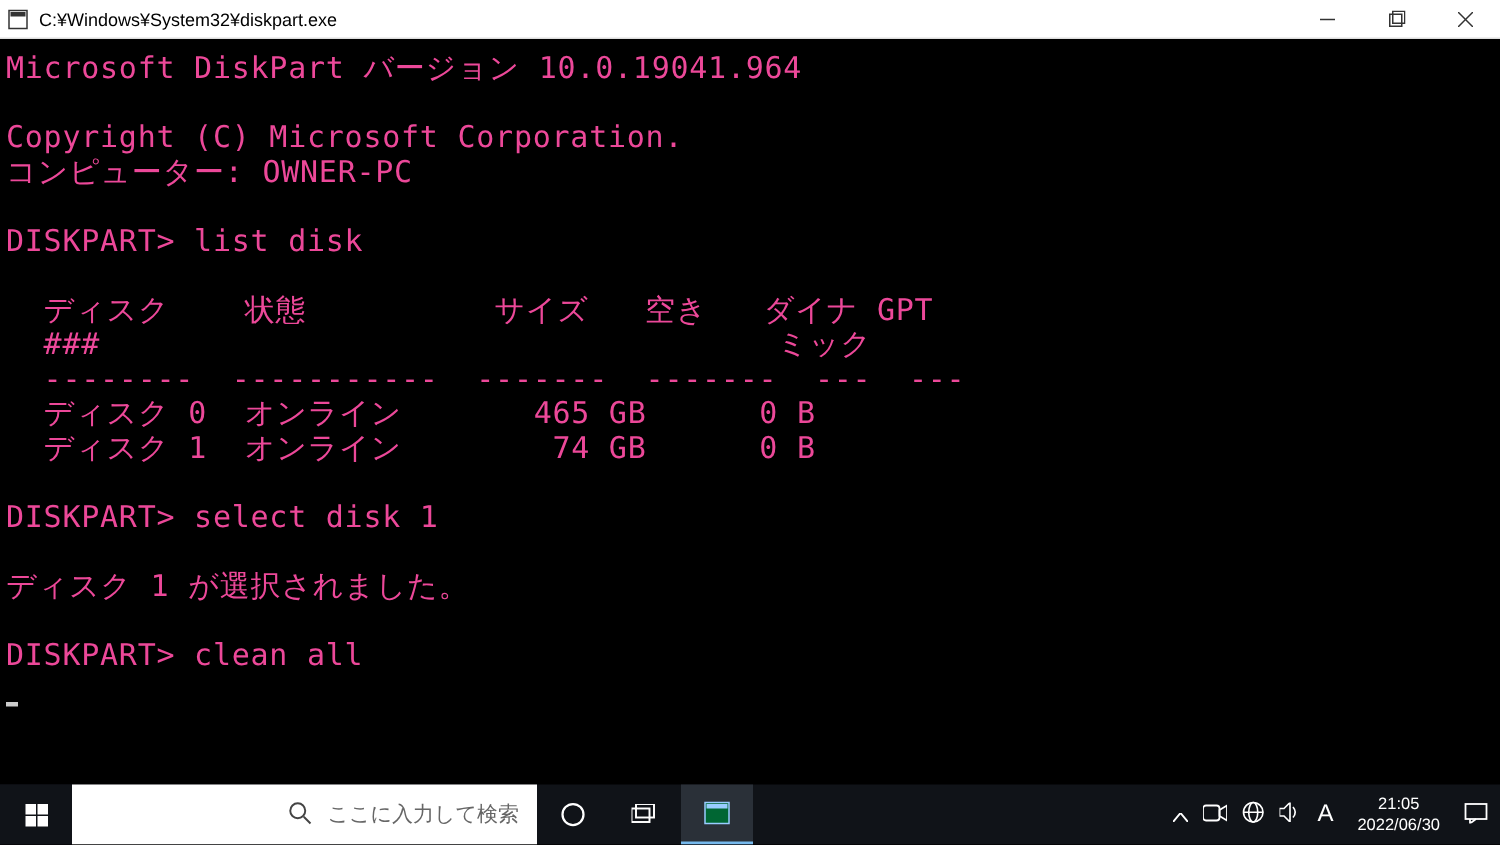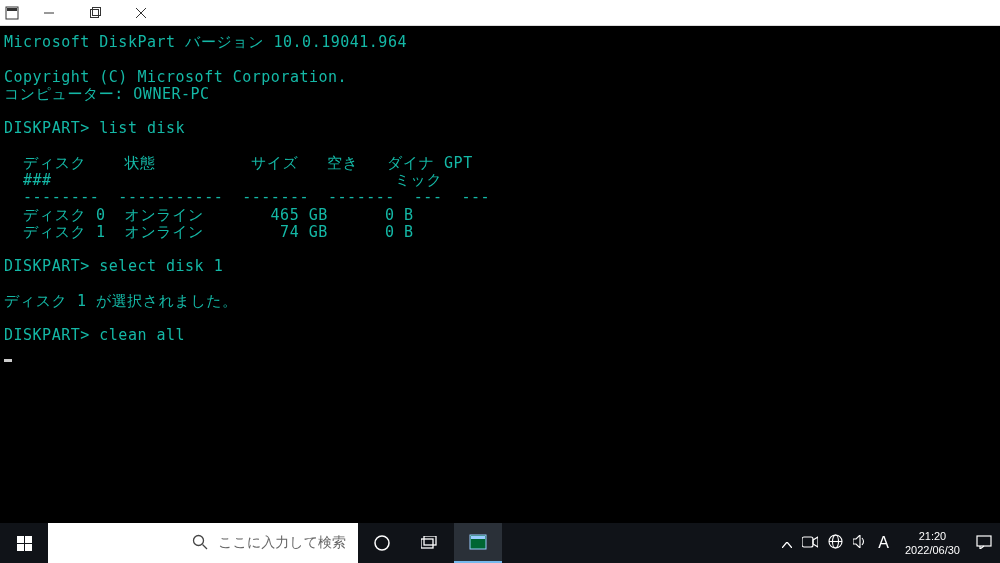--- a/index.html
+++ b/index.html
@@ -41,23 +41,23 @@
       width: 46px;
       height: 100%;
       display: flex;
       align-items: center;
       justify-content: center;
       color: #555;
       font-size: 13px;
     }
     .terminal {
       background: #000;
-      color: #14b8a6;
+      color: #ec4899;
       padding: 8px 4px;
-      font-size: 15px;
+      font-size: 20px;
       line-height: 1.15;
       white-space: pre;
       height: calc(100% - 26px - 40px);
       font-family: 'MS Gothic', monospace;
       letter-spacing: 0.5px;
     }
     .cursor {
       display: inline-block;
       width: 8px;
       height: 3px;
@@ -138,20 +138,21 @@
 </head>
 <body>
 
 <div class="titlebar">
   <span class="titlebar-icon">
     <svg width="14" height="14" viewBox="0 0 14 14">
       <rect x="1" y="1" width="12" height="12" fill="none" stroke="#333" stroke-width="1"></rect>
       <rect x="2" y="2" width="10" height="3" fill="#333"></rect>
     </svg>
   </span>
+  <span class="titlebar-text">C:¥Windows¥System32¥diskpart.exe</span>
   <div class="titlebar-controls">
     <div class="tb-control">
       <svg width="10" height="10">
           <line x1="0" y1="5" x2="10" y2="5" stroke="#333" stroke-width="1"></line>
         </svg>
     </div>
     <div class="tb-control">
       <svg width="11" height="11">
           <rect x="0.5" y="2.5" width="8" height="8" fill="none" stroke="#333" stroke-width="1"></rect>
           <rect x="2.5" y="0.5" width="8" height="8" fill="none" stroke="#333" stroke-width="1"></rect>
@@ -242,21 +243,21 @@
         </svg>
     </span>
     <span class="tray-icon">
       <svg width="15" height="13" viewBox="0 0 15 13">
           <polygon points="0,4 3,4 7,0 7,13 3,9 0,9" fill="none" stroke="#fff" stroke-width="1.1"></polygon>
           <path d="M9,3 Q12,6.5 9,10" fill="none" stroke="#fff" stroke-width="1.1"></path>
         </svg>
     </span>
     <span class="tray-icon tray-ime">A</span>
     <div class="tray-clock">
-      <div>21:20</div>
+      <div>21:05</div>
       <div>2022/06/30</div>
     </div>
     <span class="tray-icon">
       <svg width="16" height="14" viewBox="0 0 16 14">
           <rect x="1" y="1" width="14" height="10" fill="none" stroke="#fff" stroke-width="1.2"></rect>
           <polyline points="4,11 4,14 8,11" fill="none" stroke="#fff" stroke-width="1.2"></polyline>
         </svg>
     </span>
   </div>
 </div>

